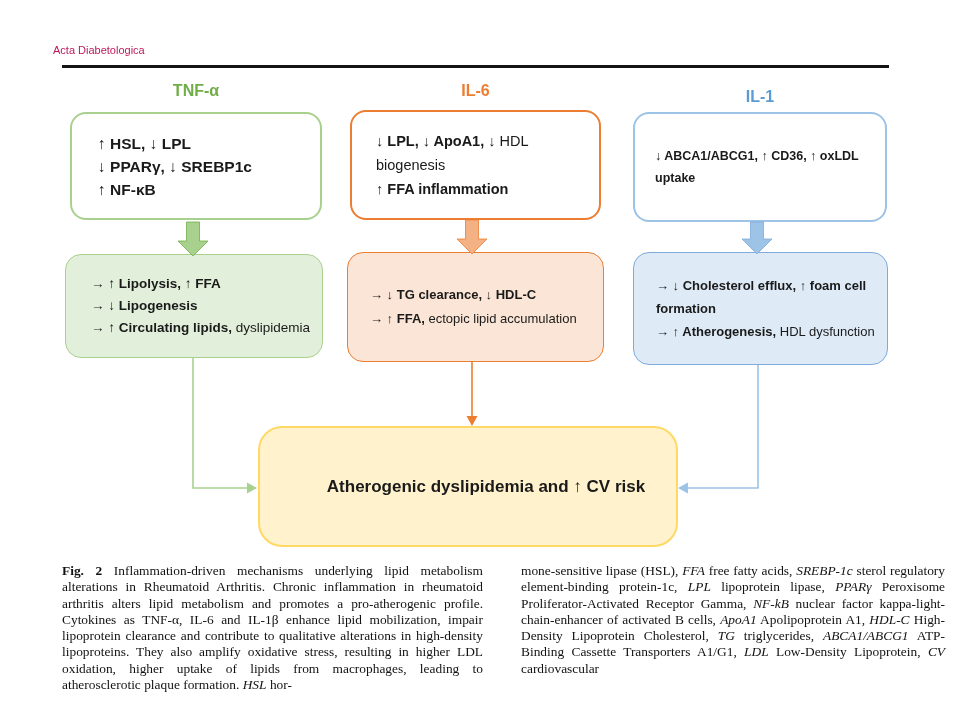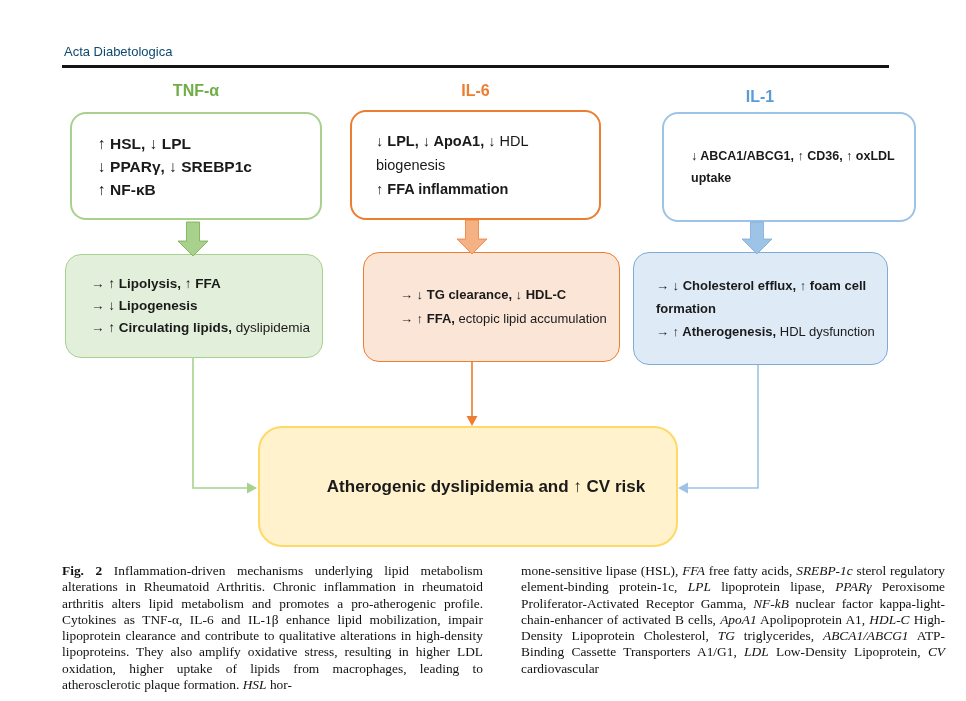--- a/index.html
+++ b/index.html
@@ -1,40 +1,40 @@
 <!DOCTYPE html>
 <html style="--green: #70AD47; --green_light: #A9D18E; --green_fill: #E2EFDA; --orange: #ED7D31; --orange_light: #F4B183; --orange_fill: #FBE5D6; --blue: #5B9BD5; --blue_light: #9DC3E6; --blue_mid_border: #7FABDA; --blue_fill: #DEEBF7; --gold_border: #FFD966; --gold_fill: #FFF2CC;"><head>
 <meta charset="utf-8">
 <style>
   html,body { margin:0; padding:0; background:#ffffff; }
   .page {
     position:relative; width:966px; height:701px; background:#ffffff;
     font-family:"Liberation Sans", sans-serif; color:#1a1a1a; overflow:hidden;
   }
-  .journal { position:absolute; left:64px; top:44px; font-size:13px; color:#0c4a6e; }
+  .journal { position:absolute; left:53px; top:44px; font-size:11px; color:#be185d; }
   .rule { position:absolute; left:62px; top:65px; width:827px; height:2.5px; background:#151515; }
 
   .col-header { position:absolute; font-weight:700; font-size:16px; text-align:center; }
   .hdr-tnf { left:70px; top:82px; width:252px; color:var(--green,#70AD47); }
   .hdr-il6 { left:350px; top:82px; width:251px; color:var(--orange,#ED7D31); }
   .hdr-il1 { left:633px; top:88px; width:254px; color:var(--blue,#5B9BD5); }
 
   .box {
     position:absolute; box-sizing:border-box; border-radius:16px;
     display:flex; flex-direction:column; justify-content:center;
   }
   .top-box { background:#fff; border:2px solid; }
   .mid-box { border:1.6px solid; }
 
   .tnf-top { left:70px;  top:112px; width:252px; height:108px; border-color:var(--green_light,#A9D18E); padding-left:26px; font-size:15.5px; line-height:23px; }
   .il6-top { left:350px; top:110px; width:251px; height:110px; border-color:var(--orange,#ED7D31);     padding-left:24px; font-size:14.5px; line-height:24px; }
-  .il1-top { left:662px; top:112px; width:254px; height:110px; border-color:var(--blue_light,#9DC3E6); padding-left:27px; font-size:12.5px; line-height:22px; }
+  .il1-top { left:633px; top:112px; width:254px; height:110px; border-color:var(--blue_light,#9DC3E6); padding-left:20px; font-size:12.5px; line-height:22px; }
 
   .tnf-mid { left:65px;  top:254px; width:258px; height:104px; background:var(--green_fill,#E2EFDA);  border-color:var(--green_light,#A9D18E); padding-left:25px; font-size:13.5px; line-height:22px; }
-  .il6-mid { left:363px; top:252px; width:257px; height:110px; background:var(--orange_fill,#FBE5D6); border-color:var(--orange,#ED7D31);      padding-left:36px; font-size:13px;   line-height:24px; }
+  .il6-mid { left:347px; top:252px; width:257px; height:110px; background:var(--orange_fill,#FBE5D6); border-color:var(--orange,#ED7D31);      padding-left:22px; font-size:13px;   line-height:24px; }
   .il1-mid { left:633px; top:252px; width:255px; height:113px; background:var(--blue_fill,#DEEBF7);   border-color:var(--blue_mid_border,#7FABDA); padding-left:22px; font-size:13px; line-height:23px; }
 
   .outcome {
     position:absolute; left:258px; top:426px; width:420px; height:121px;
     background:var(--gold_fill,#FFF2CC); border:2px solid var(--gold_border,#FFD966);
     border-radius:24px; box-sizing:border-box;
     display:flex; align-items:center; justify-content:center;
     font-weight:700; font-size:17px; color:#1a1a1a; text-align:center;padding-left:36px;
   }
 

